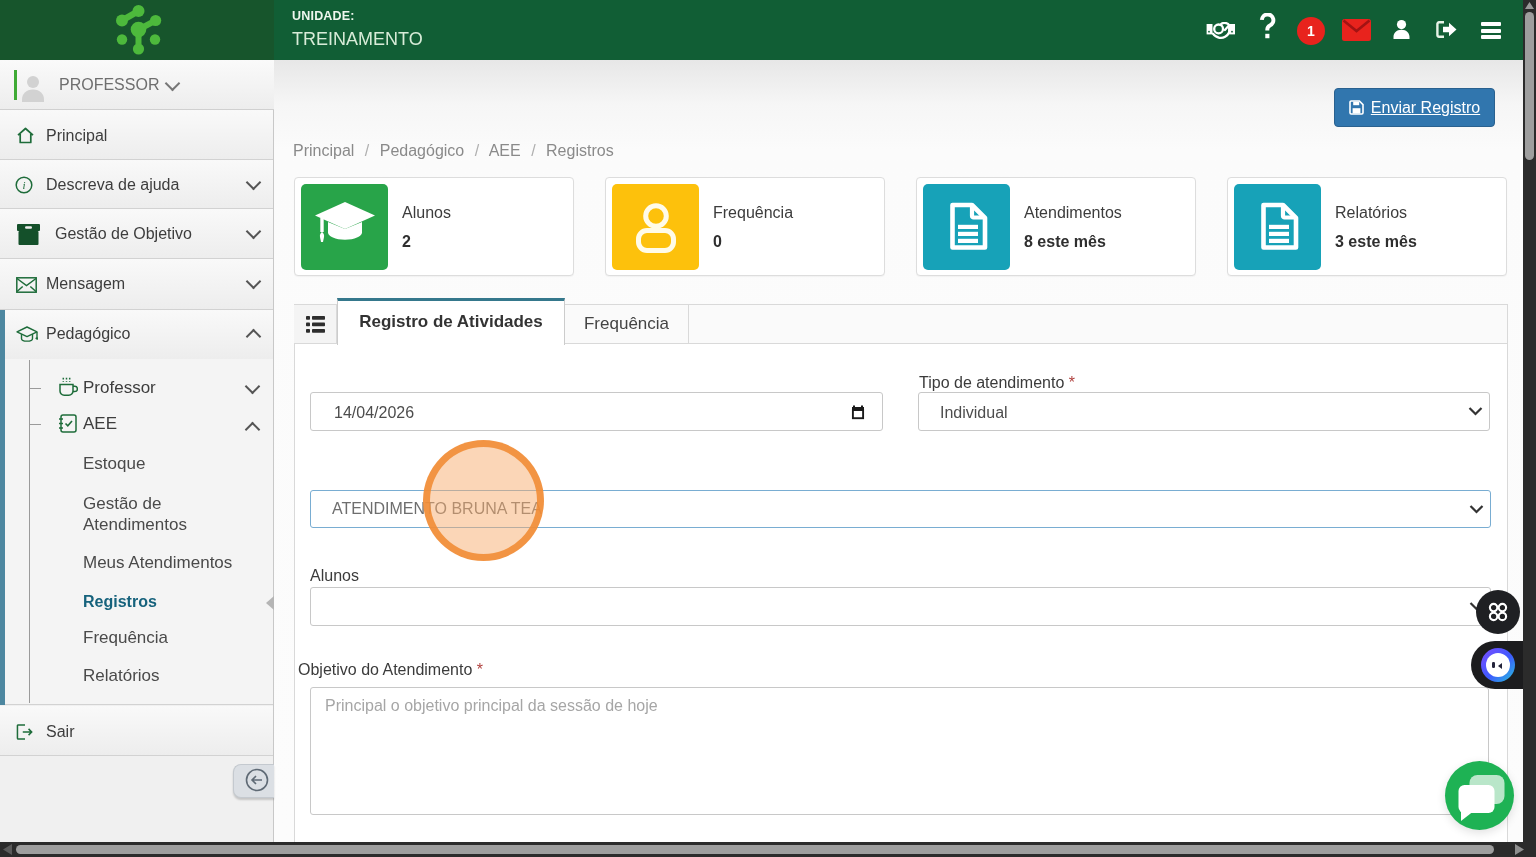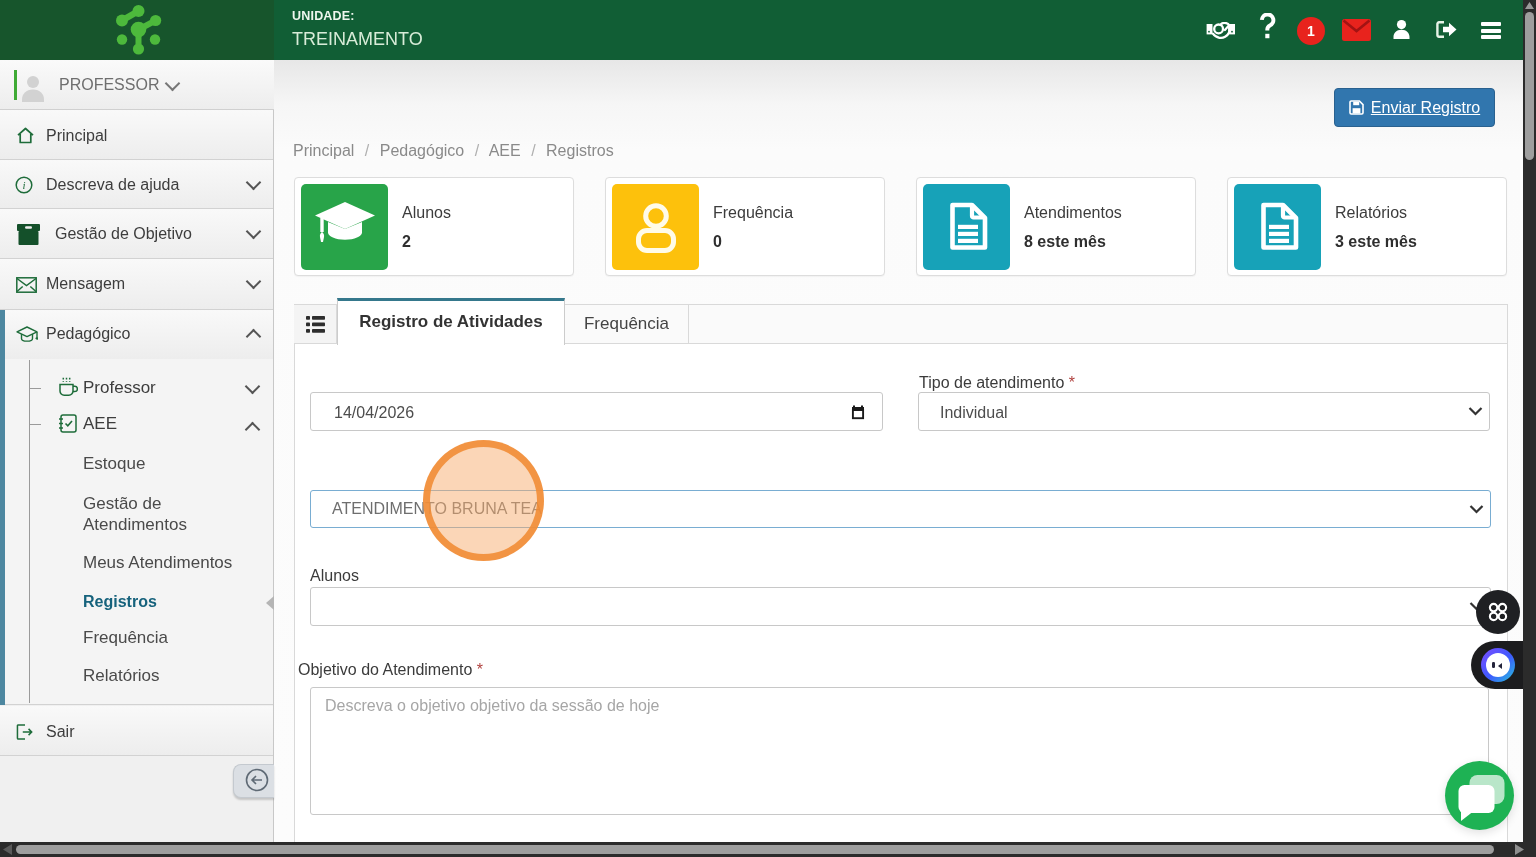--- a/index.html
+++ b/index.html
@@ -293,21 +293,21 @@
 <div class="finput" style="left:310px;top:490px;width:1181px;height:38px;line-height:36px;padding-left:21px;border-color:#79add2;color:#6e6e6e;">ATENDIMENTO BRUNA TEA</div>
 <svg class="abs" style="left:1469px;top:505px" width="15" height="9" viewBox="0 0 15 9">
     <path d="M1.5 1 L7.5 7 L13.5 1" fill="none" stroke="#333" stroke-width="2.2"></path>
   </svg>
 <div class="flabel" style="left:310px;top:566.5px">Alunos</div>
 <div class="finput" style="left:310px;top:587px;width:1181px;height:39px;"></div>
 <svg class="abs" style="left:1469px;top:602px" width="15" height="9" viewBox="0 0 15 9">
     <path d="M1.5 1 L7.5 7 L13.5 1" fill="none" stroke="#333" stroke-width="2.2"></path>
   </svg>
 <div class="flabel" style="left:298px;top:661px">Objetivo do Atendimento <span class="req">*</span></div>
-<div class="finput" style="left:310px;top:687px;width:1179px;height:128px;padding:9px 14px;color:#a6a6a6;">Descreva o objetivo objetivo da sessão de hoje</div>
+<div class="finput" style="left:310px;top:687px;width:1179px;height:128px;padding:9px 14px;color:#a6a6a6;">Principal o objetivo principal da sessão de hoje</div>
 
 <div class="abs" style="left:423px;top:440px;width:121px;height:121px;border-radius:50%;border:7px solid rgba(241,140,51,.88);background:rgba(247,173,112,.5);"></div>
 
 <div class="abs" style="left:1476px;top:590px;width:44px;height:44px;border-radius:50%;background:#1f2023;"></div>
 <svg class="abs" style="left:1488px;top:602px" width="20" height="20" viewBox="0 0 20 20">
   <g fill="none" stroke="#fff" stroke-width="2.1">
     <circle cx="5.6" cy="5.6" r="3.7"></circle>
       <circle cx="14.4" cy="5.6" r="3.7"></circle>
     <circle cx="5.6" cy="14.4" r="3.7"></circle>
       <circle cx="14.4" cy="14.4" r="3.7"></circle>

